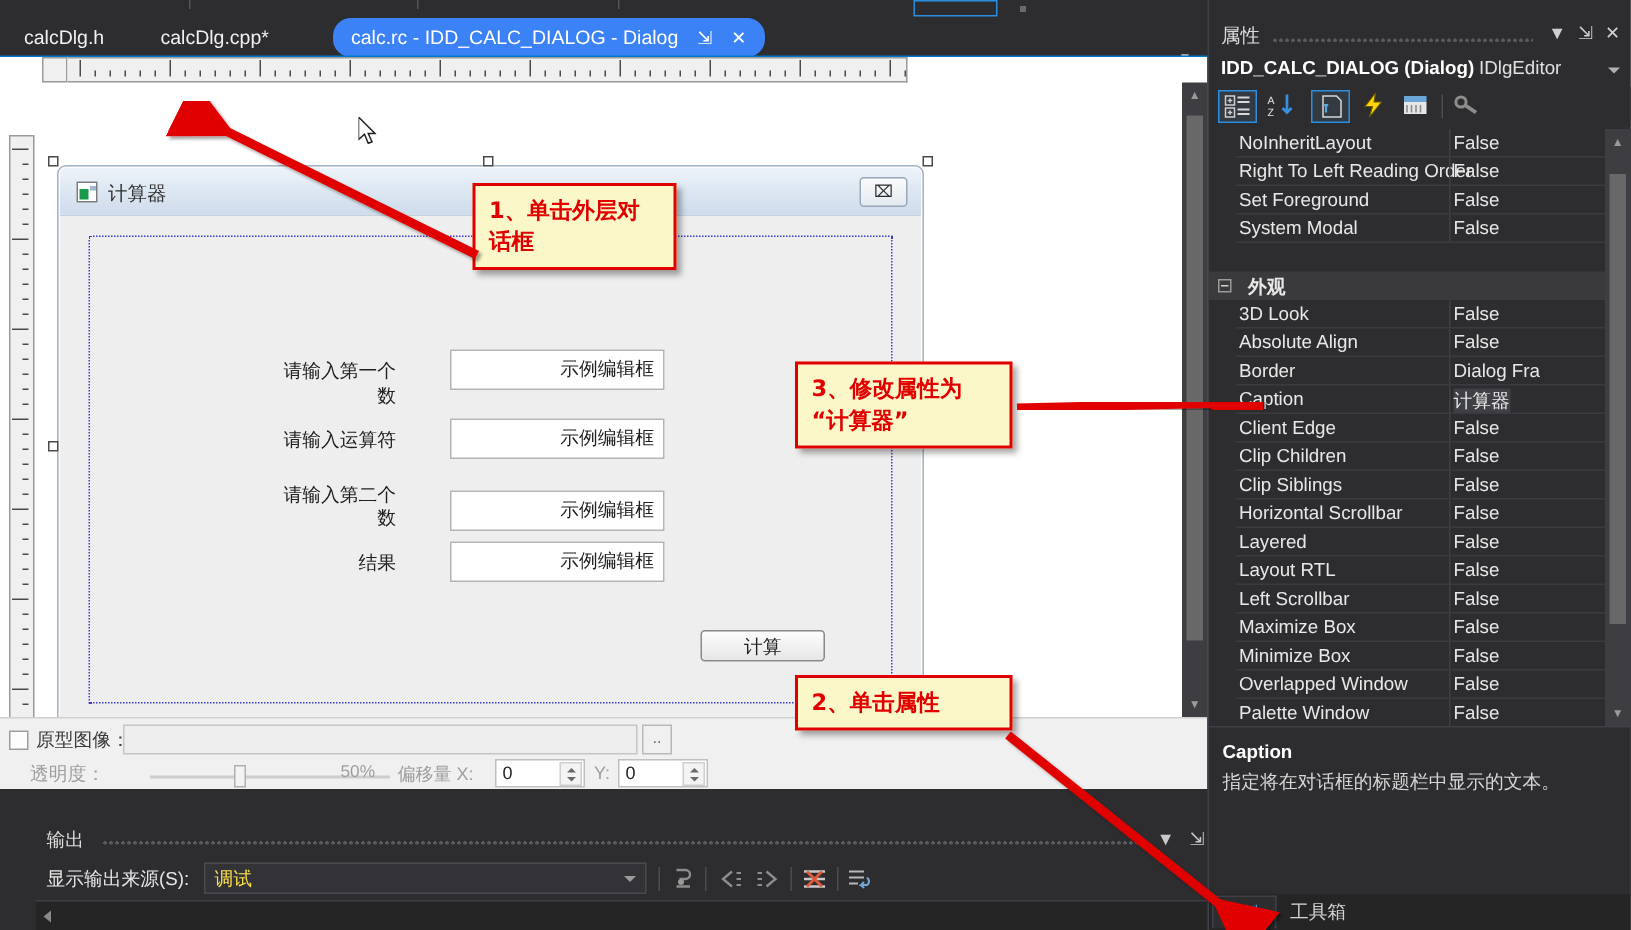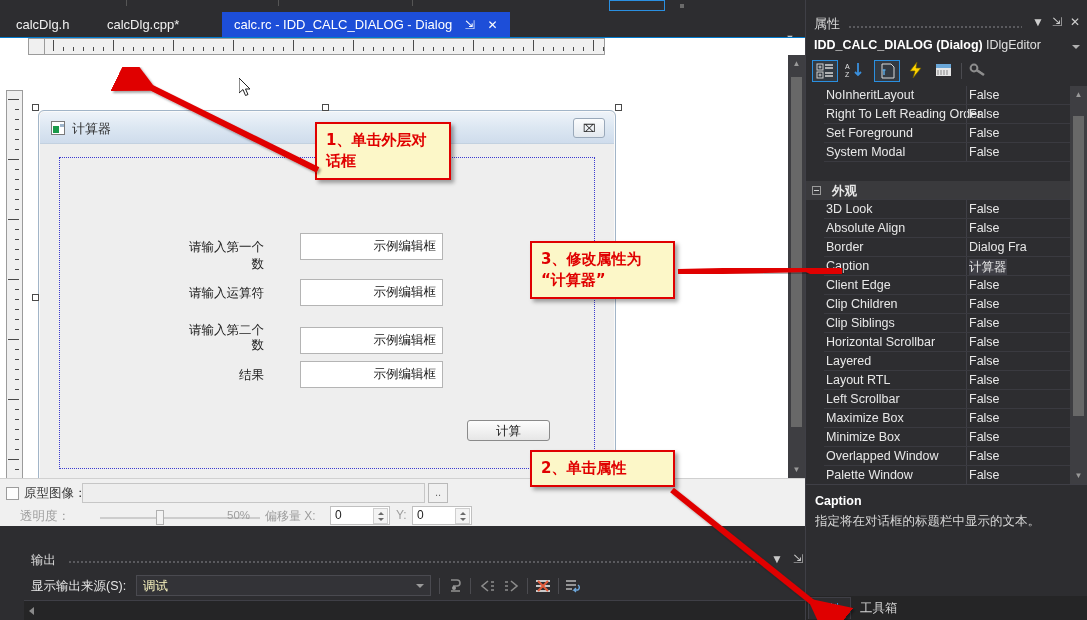--- a/index.html
+++ b/index.html
@@ -18,21 +18,21 @@
   .sliver-tick { position:absolute; width:1px; height:6px; background:#555; top:0; }
   .sliver-sq { position:absolute; left:680px; top:4px; width:4px; height:4px; background:#6a6a6a; }
 
   
   .tabstrip { position:absolute; left:0; top:12px; width:805px; height:26px; background:#2d2d30; }
   .tab {
     position:absolute; top:0; height:26px; line-height:26px;
     color:#f1f1f1; font-size:13px; padding:0 12px; white-space:nowrap;
   }
   .tab.inactive { color:#f1f1f1; }
-  .tab.active { background:#1d4ed8; color:#ffffff; }
+  .tab.active { background:#3b82f6; color:#ffffff;border-radius:12px; }
   .tab .pin, .tab .close { display:inline-block; margin-left:9px; font-size:12px; color:#fff; }
   .tabstrip-underline { position:absolute; left:0; top:37px; width:805px; height:1px; background:#007acc; }
   .tab-dropdown { position:absolute; right:6px; top:12px; width:18px; height:26px; color:#c8c8c8; font-size:9px;
                   text-align:center; line-height:28px; }
 
   
   .editor { position:absolute; left:0; top:38px; width:805px; height:440px; background:#ffffff; overflow:hidden; }
 
   
   .ruler-corner { position:absolute; left:28px; top:0px; width:17px; height:17px; background:#f0f0f0; border:1px solid #9b9b9b; }
@@ -119,21 +119,21 @@
   
   .outpanel { position:absolute; left:0; top:548px; width:805px; height:68px; background:#2d2d30;margin-left:24px; }
   .out-header { position:absolute; left:0; top:0; width:805px; height:24px; }
   .out-title { position:absolute; left:7px; top:4px; font-size:12.5px; color:#dcdcdc; }
   .out-dots { position:absolute; left:44px; top:12px; right:66px; height:3px;
               background-image: radial-gradient(#5a5a5e 45%, transparent 46%); background-size:4px 4px; }
   .out-hdr-btn { position:absolute; top:4px; color:#c9c9c9; font-size:12px; }
   .out-toolbar { position:absolute; left:0; top:24px; width:805px; height:28px; }
   .out-src-label { position:absolute; left:7px; top:6px; font-size:12.5px; color:#e6e6e6; }
   .out-combo { position:absolute; left:112px; top:3px; width:295px; height:21px; background:#333337; border:1px solid #4a4a50; }
-  .out-combo-val { position:absolute; left:6px; top:2px; font-size:12.5px; color:#fef9c3; }
+  .out-combo-val { position:absolute; left:6px; top:2px; font-size:12.5px; color:#fde047; }
   .out-combo-arrow { position:absolute; right:6px; top:8px; width:0;height:0;
                      border-left:4px solid transparent; border-right:4px solid transparent; border-top:4px solid #9a9a9a; }
   .out-tb-sep { position:absolute; top:6px; width:1px; height:16px; background:#4b4b50; }
   .out-tb-ico { position:absolute; top:4px; width:22px; height:20px; }
   .out-body { position:absolute; left:0; top:52px; width:805px; height:24px; background:#252526; border-top:1px solid #3f3f46; }
   .out-hscroll-left { position:absolute; left:5px; top:6px; width:0;height:0;
                       border-top:4px solid transparent; border-bottom:4px solid transparent; border-right:5px solid #8a8a8a; }
   .out-tabs { position:absolute; left:0; top:76px; width:805px; height:24px; }
   .out-tab { position:absolute; top:0; height:22px; line-height:22px; font-size:12.5px; color:#d4d4d4; padding:0 8px; }
   .out-tab.sel { color:#2a9ef4; background:#2d2d30; border:1px solid #3f3f46; border-bottom:none; }

